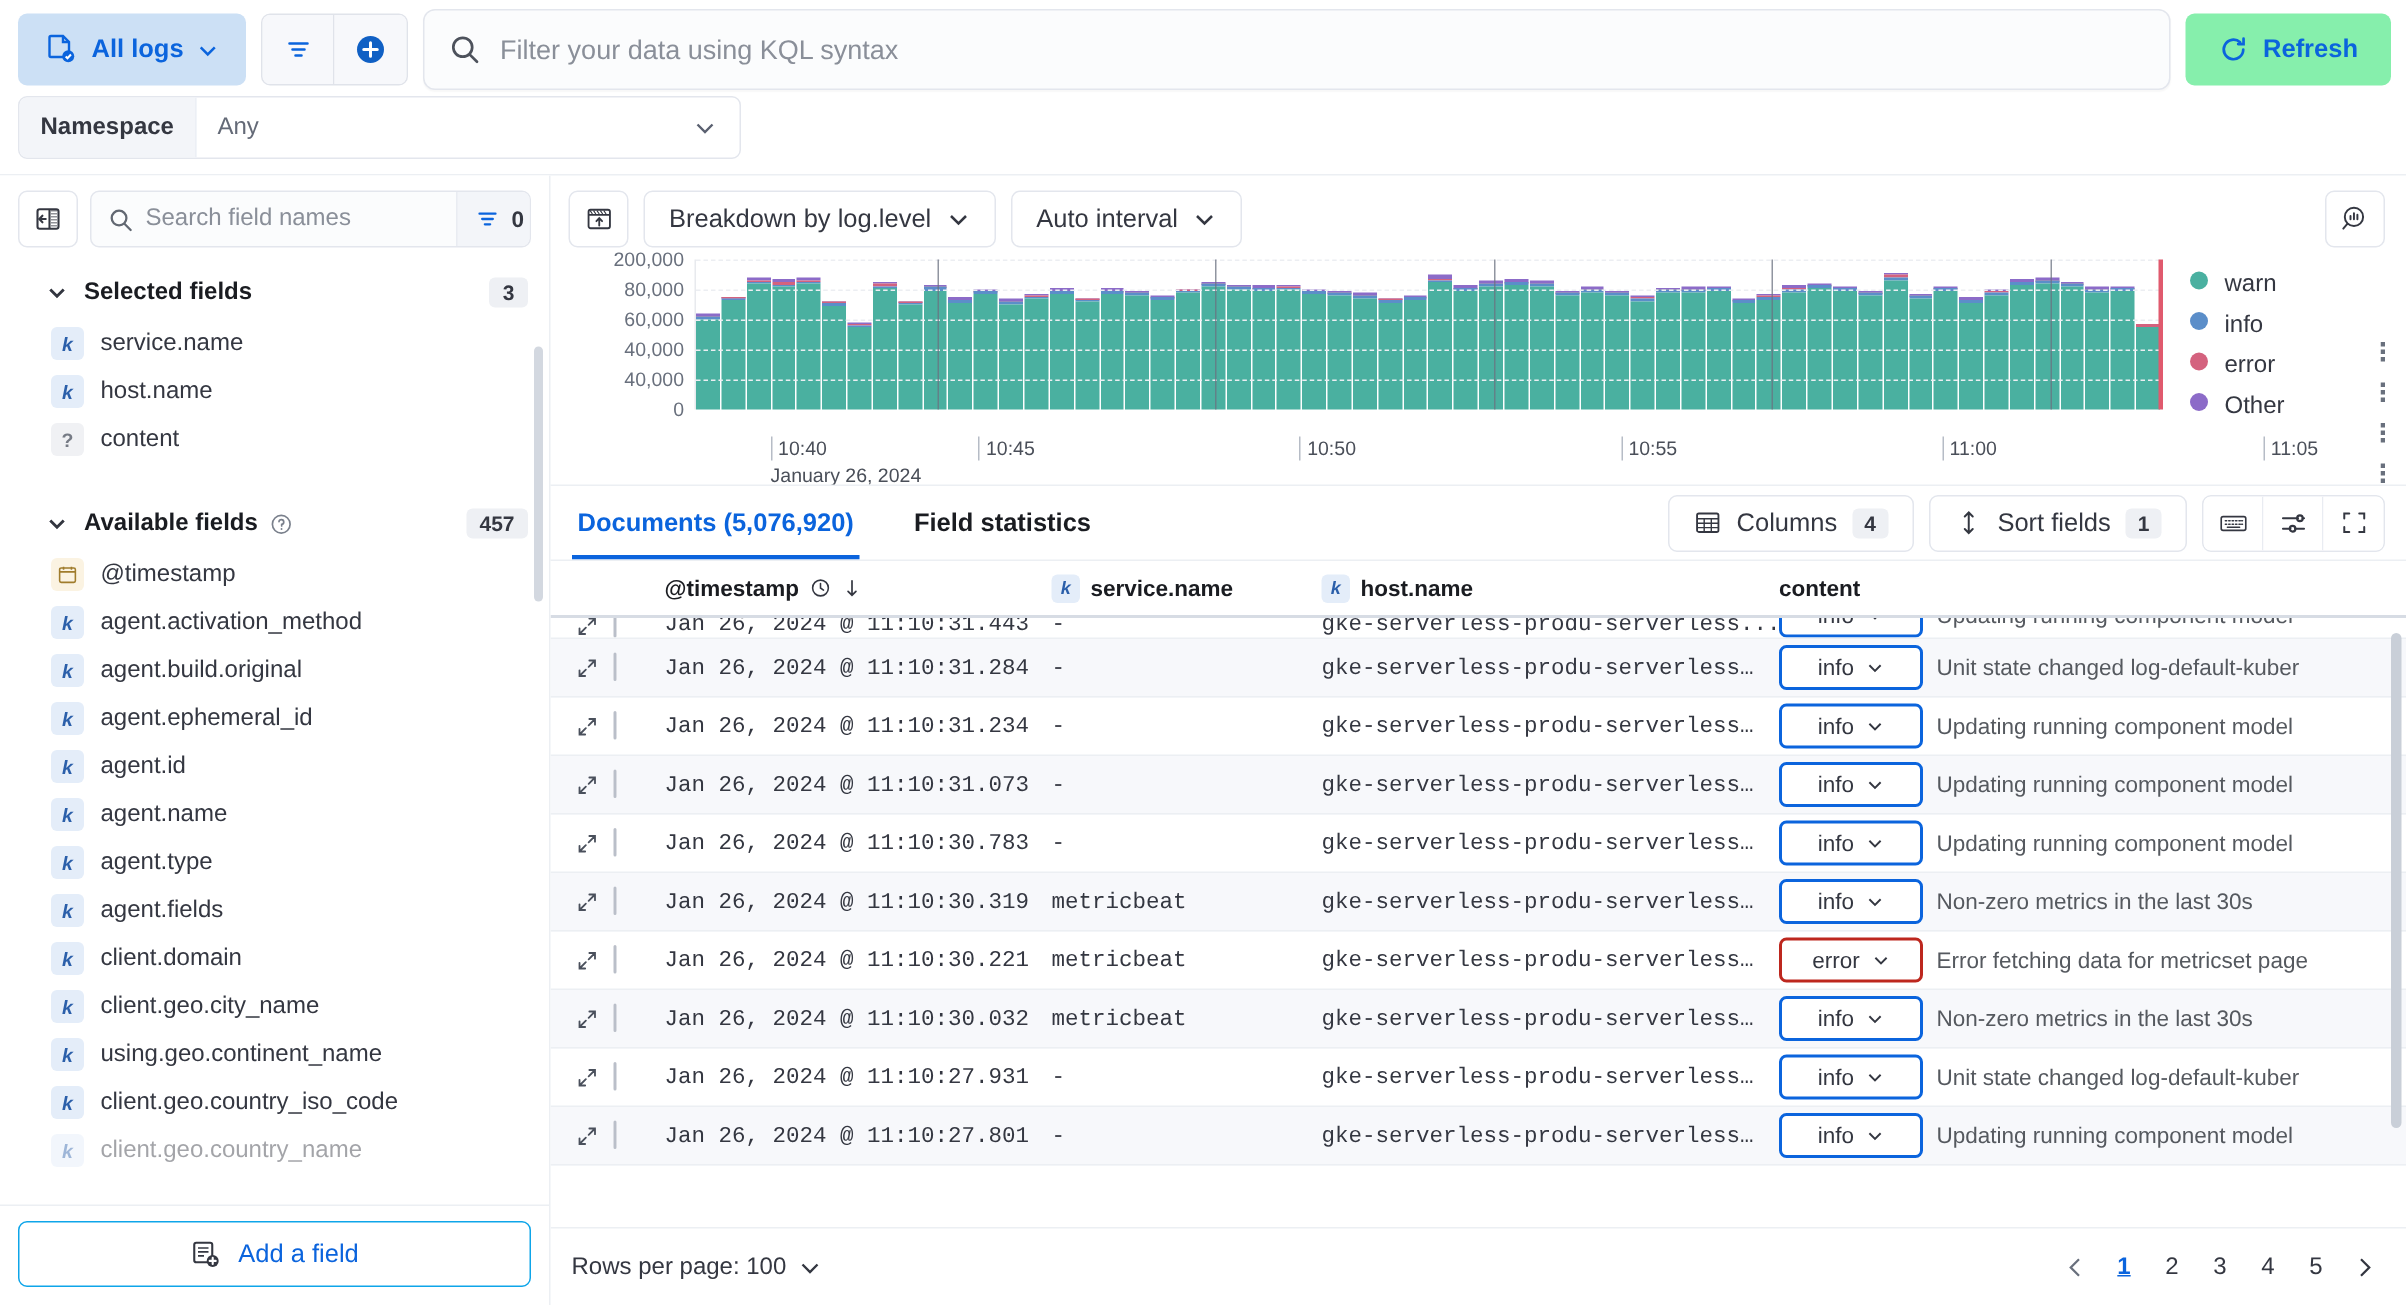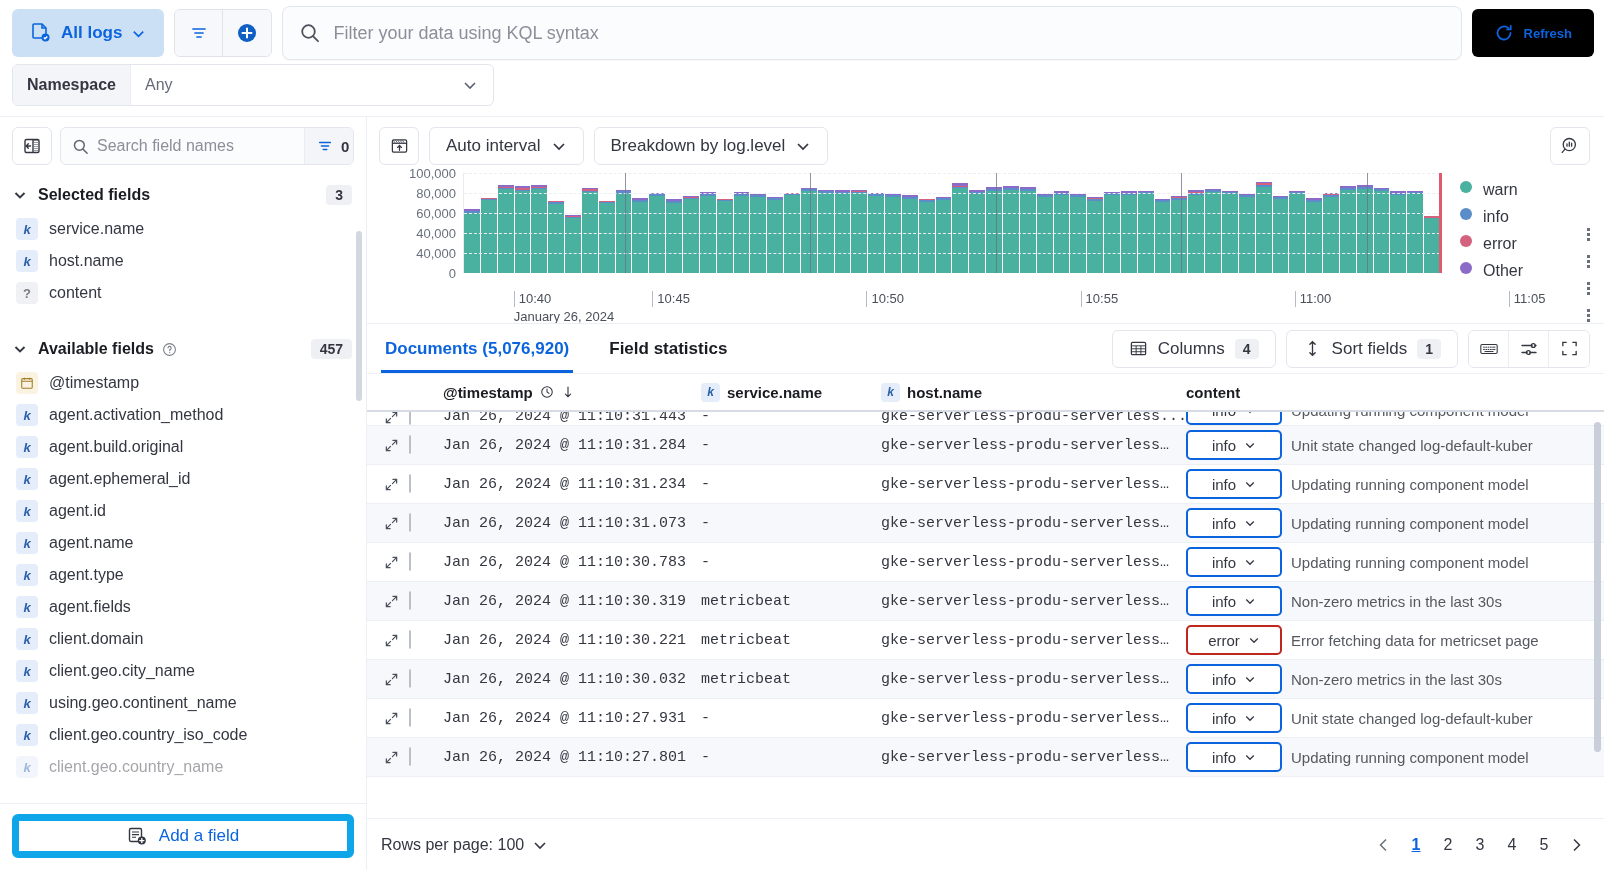--- a/index.html
+++ b/index.html
@@ -61,23 +61,23 @@
     padding: 0 12px; background: #f3f5f9;
     border-right: 1px solid #e3e6ed; cursor: pointer;
   }
   .date-text {
     display: flex; align-items: center; padding: 0 18px;
     font-size: 17px; color: #343741; cursor: pointer; white-space: nowrap;
   }
   .refresh-btn {
     display: flex; align-items: center; gap: 10px;
     height: 48px; padding: 0 22px;
-    background: #000000; color: #0b64dd;
+    background: #86efac; color: #0b64dd;
     border: none; border-radius: 6px;
-    font-size: 13px; font-weight: 700; cursor: pointer; white-space: nowrap;
+    font-size: 17px; font-weight: 700; cursor: pointer; white-space: nowrap;
   }
 
   
   .filterrow { padding: 0 12px 10px 12px; }
   .ns-pill {
     display: flex; align-items: stretch; width: 482px; height: 42px;
     border: 1px solid #e3e6ed; border-radius: 6px; overflow: hidden;
     background: #fff;
   }
   .ns-label {
@@ -117,21 +117,21 @@
     font-size: 16px; color: #343741; font-family: "Liberation Sans", sans-serif;
   }
   .fieldsearch input::placeholder { color: #8a8f99; }
   .filt-count {
     display: flex; align-items: center; gap: 8px; height: 100%;
     padding: 0 12px; background: #f3f5f9; border-left: 1px solid #e9ecf2;
     cursor: pointer;
   }
   .filt-count .num { font-size: 15px; font-weight: 700; color: #343741; }
 
-  .fieldlist { flex: 1; overflow: hidden; position: relative; padding-top: 6px; }
+  .fieldlist { flex: 1; overflow: hidden; position: relative; padding-top: 6px; padding-left: 18px; }
   .group-head {
     display: flex; align-items: center; gap: 10px;
     padding: 8px 14px 8px 12px; cursor: pointer;
   }
   .group-head .gtitle { font-size: 16px; font-weight: 700; color: #1a1c21; }
   .group-head .gbadge {
     margin-left: auto; background: #eef0f4; color: #343741;
     font-size: 14px; font-weight: 700; border-radius: 4px; padding: 2px 9px;
   }
   .field-item {
@@ -150,21 +150,21 @@
 
   .sb-scrollbar {
     position: absolute; right: 4px; top: 60px;
     width: 6px; height: 170px; border-radius: 3px; background: #d3d8e0;
   }
   .addfield-wrap {
     border-top: 1px solid #eceff3; padding: 10px 12px 12px 12px; background: #fff;
   }
   .addfield-btn {
     width: 100%; height: 44px; background: #fff;
-    border: 7px solid #0ea5e9; border-radius: 6px;
+    border: 1px solid #0ea5e9; border-radius: 6px;
     display: flex; align-items: center; justify-content: center; gap: 12px;
     font-size: 17px; color: #0b64dd; cursor: pointer;
   }
 
   
   .content { flex: 1; display: flex; flex-direction: column; min-width: 0; }
 
   .chart-toolbar { display: flex; align-items: center; gap: 10px; padding: 10px 12px 8px 12px; position: relative; }
   .tb-icon-btn {
     width: 40px; height: 38px; border: 1px solid #e3e6ed; border-radius: 6px;
@@ -499,29 +499,29 @@
           <span>
             <svg width="19" height="19" viewBox="0 0 20 20" fill="none" stroke="#343741" stroke-width="1.3">
               <rect x="2.5" y="3" width="15" height="13" rx="1.4"></rect>
               <path d="M2.5 6.6h15"></path>
               <path d="M3.6 3.6l1.6 2.4M6 3.6l1.6 2.4M8.4 3.6L10 6M10.8 3.6L12.4 6M13.2 3.6L14.8 6" stroke-width=".8"></path>
               <path d="M10 14V9M8 11l2-2.1 2 2.1" stroke-linecap="round"></path>
             </svg>
           </span>
         </div>
         <div class="tb-btn">
-          <span>Auto interval</span>
+          <span>Breakdown by log.level</span>
           <span>
             <svg width="16" height="16" viewBox="0 0 16 16" fill="none" stroke="#343741" stroke-width="1.7">
                 <path d="M3 6l5 5 5-5"></path>
               </svg>
           </span>
         </div>
         <div class="tb-btn">
-          <span>Breakdown by log.level</span>
+          <span>Auto interval</span>
           <span>
             <svg width="16" height="16" viewBox="0 0 16 16" fill="none" stroke="#343741" stroke-width="1.7">
                 <path d="M3 6l5 5 5-5"></path>
               </svg>
           </span>
         </div>
         <div class="tb-icon-btn tb-right">
           <span>
             <svg width="20" height="20" viewBox="0 0 20 20" fill="none" stroke="#343741" stroke-width="1.3">
               <circle cx="9.3" cy="8.6" r="6.1"></circle>
@@ -533,21 +533,21 @@
       </div>
 
       <div class="chart-block">
         <div class="chart-flex">
           <div class="yaxis" id="yaxis">
               <div class="ytick" style="top: 100px;">0</div>
               <div class="ytick" style="top: 80px;">40,000</div>
               <div class="ytick" style="top: 60px;">40,000</div>
               <div class="ytick" style="top: 40px;">60,000</div>
               <div class="ytick" style="top: 20px;">80,000</div>
-              <div class="ytick" style="top: 0px;">100,000</div>
+              <div class="ytick" style="top: 0px;">200,000</div>
             </div>
           <div class="plot" id="plot">
             <div class="bars" id="bars">
                 <div class="bar">
                   <div class="seg other" style="height: 2px;"></div>
                   <div class="seg error" style="height: 0.5px;"></div>
                   <div class="seg info" style="height: 2px;"></div>
                   <div class="seg warn" style="height: 60px;"></div>
                 </div>
                 <div class="bar">

